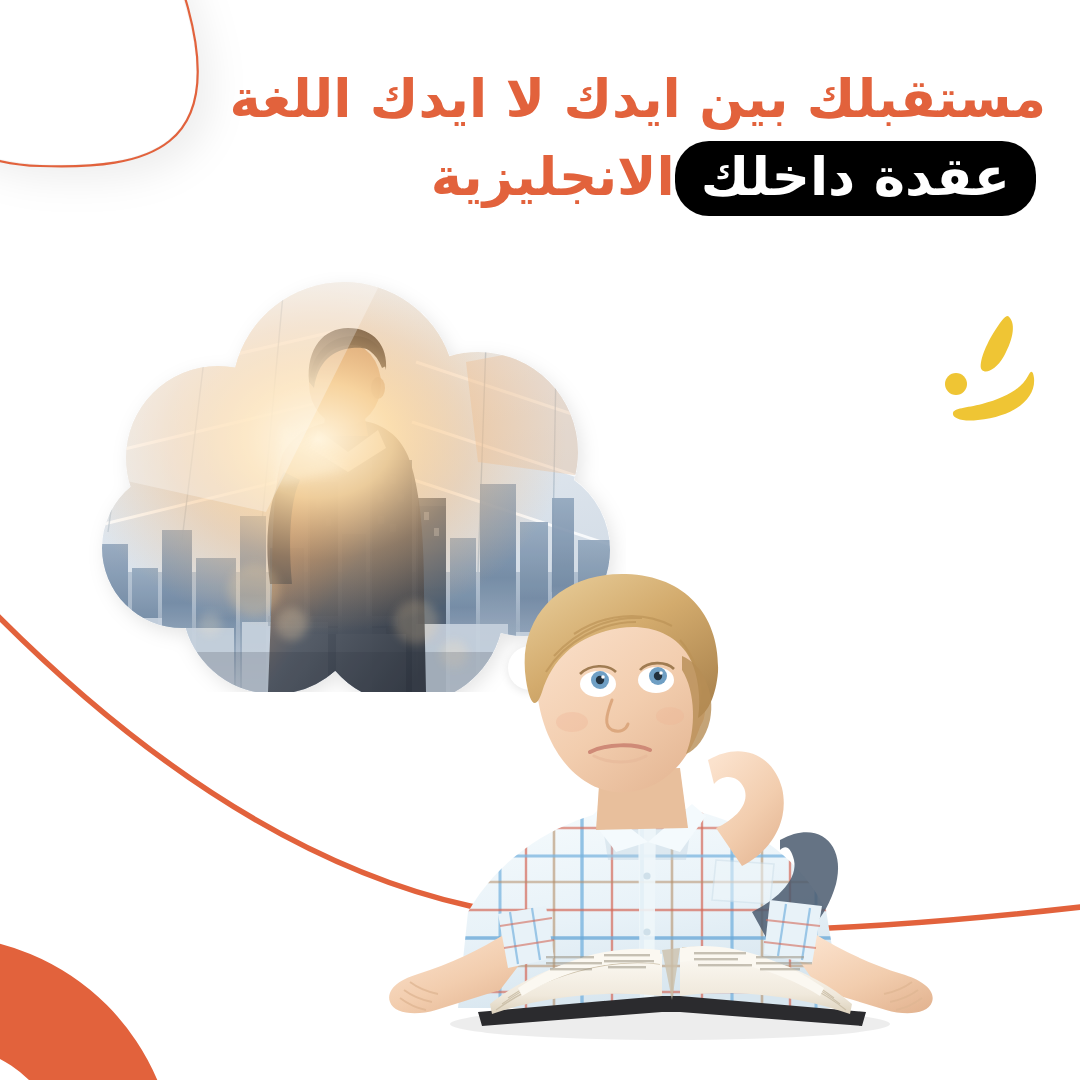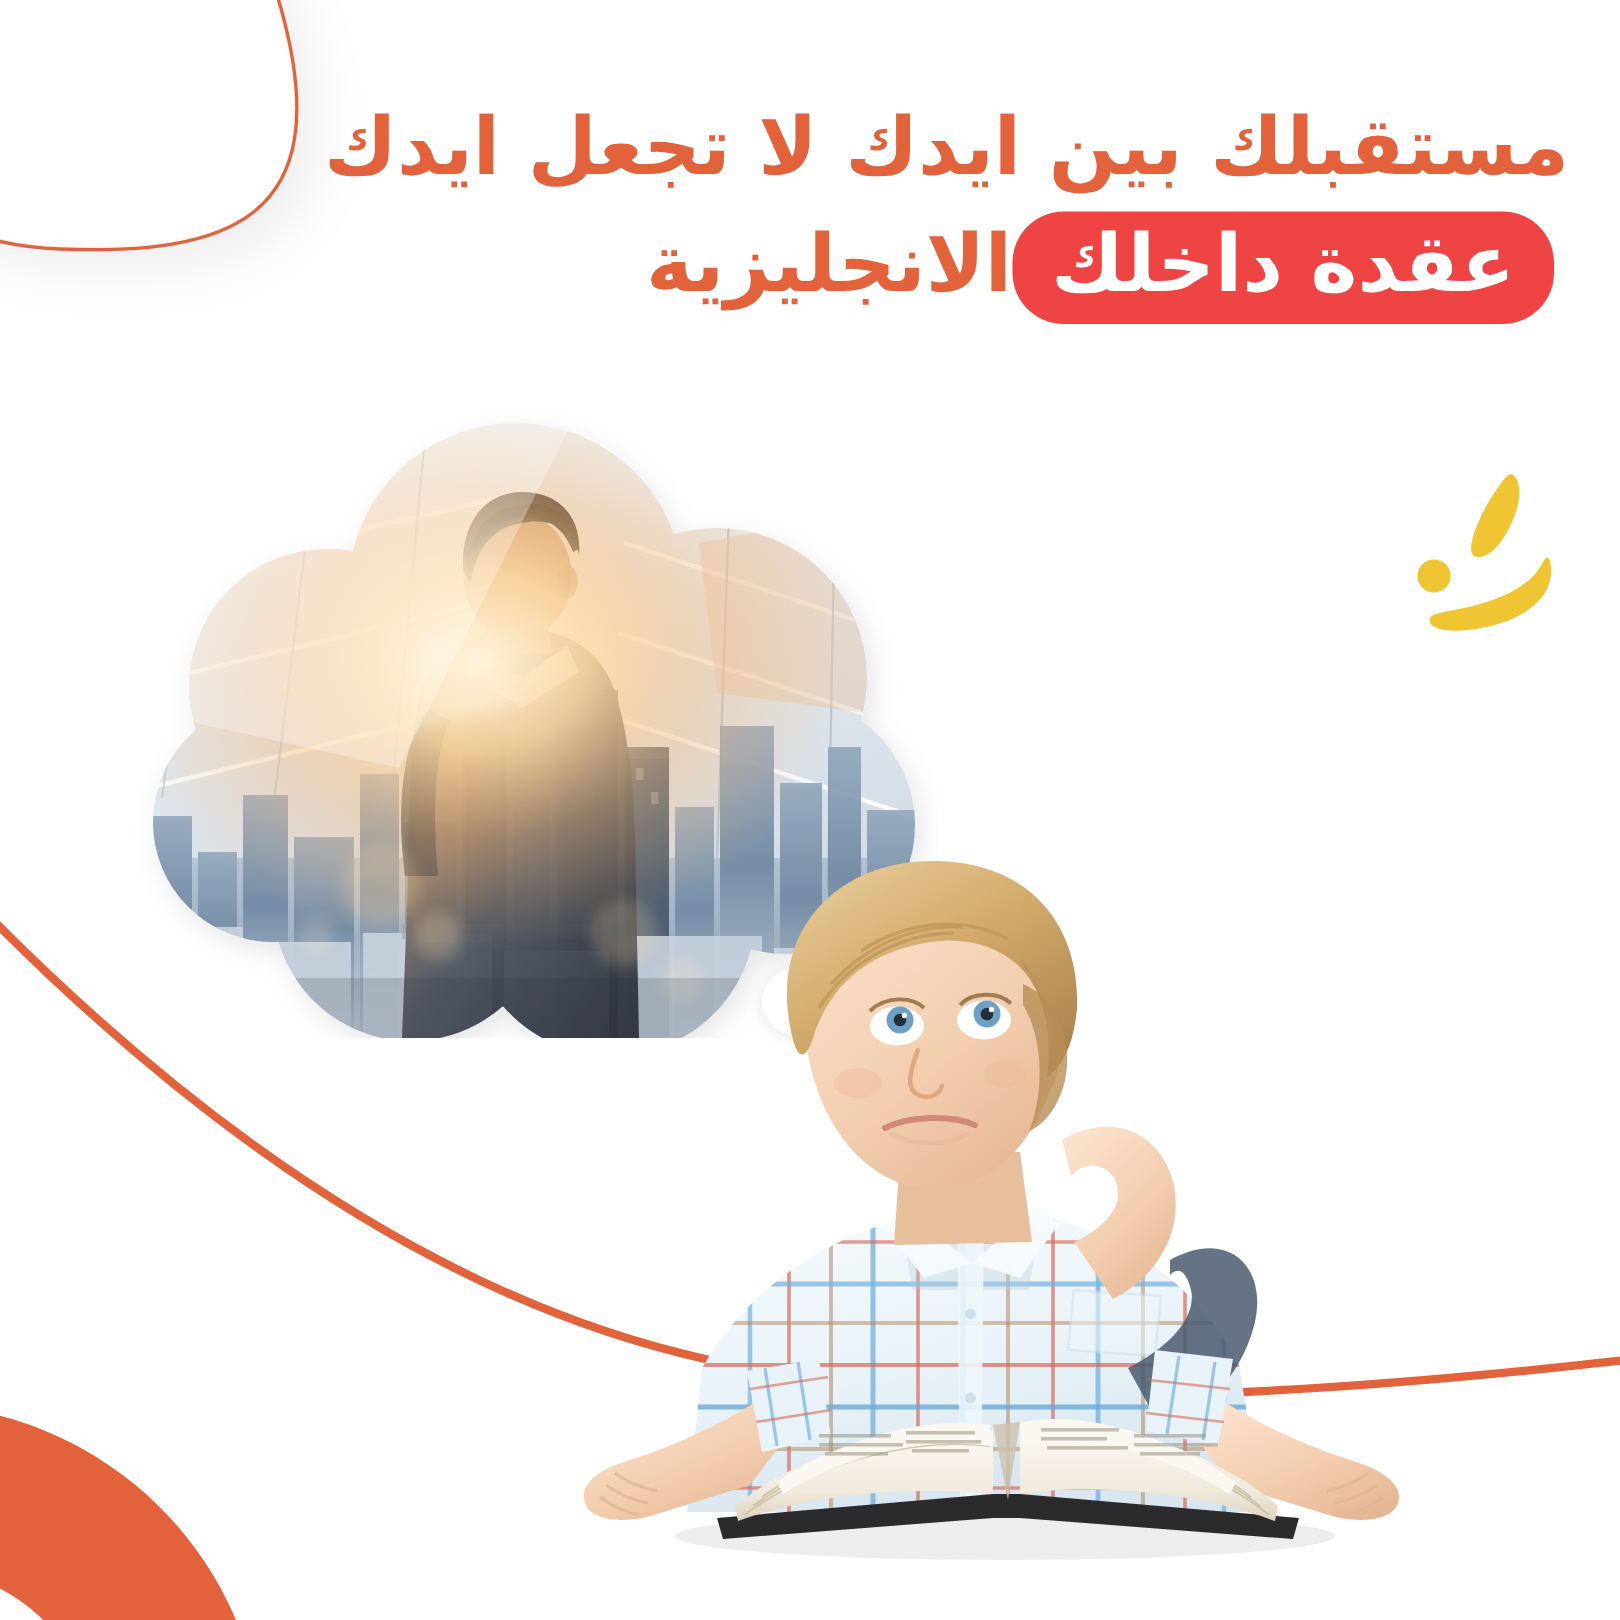--- a/index.html
+++ b/index.html
@@ -30,21 +30,21 @@
     font-weight:700;
     font-size:52px;
     letter-spacing:0px;
     color:#E2623C;
   }
   .hl-line.l1{ font-size:53px; margin-bottom:14px; }
   .hl-line.l2{ font-size:53px; }
 
   .hl-badge{
     display:inline-block;
-    background:#ef4444;
+    background:#000000;
     color:#ffffff;
     border-radius:34px;
     padding:9px 26px 13px 26px;
     margin-right:10px;
     vertical-align:middle;
     position:relative;
     top:2px;
   }
   .hl-plain{ vertical-align:middle; }
 
@@ -120,21 +120,21 @@
                A 128 128 0 0 0 -60 1044
                Z" fill="#E2623C"></path>
     </g>
 
     <path d="M -10 608
              C 140 760 300 868 470 906
              C 650 946 880 930 1090 906" fill="none" stroke="#E2623C" stroke-width="5.5" stroke-linecap="round"></path>
   </svg>
 
   <div class="headline">
-    <span class="hl-line l1">مستقبلك بين ايدك لا تجعل ايدك</span>
+    <span class="hl-line l1">مستقبلك بين ايدك لا ايدك اللغة</span>
     <span class="hl-line l2">
       <span class="hl-badge">عقدة داخلك</span><span class="hl-plain">الانجليزية</span>
     </span>
   </div>
 
   <div class="bubble-wrap">
     <svg class="bubble-svg" viewBox="0 0 540 420">
       <defs>
 
         <clipPath id="cloudClip">

